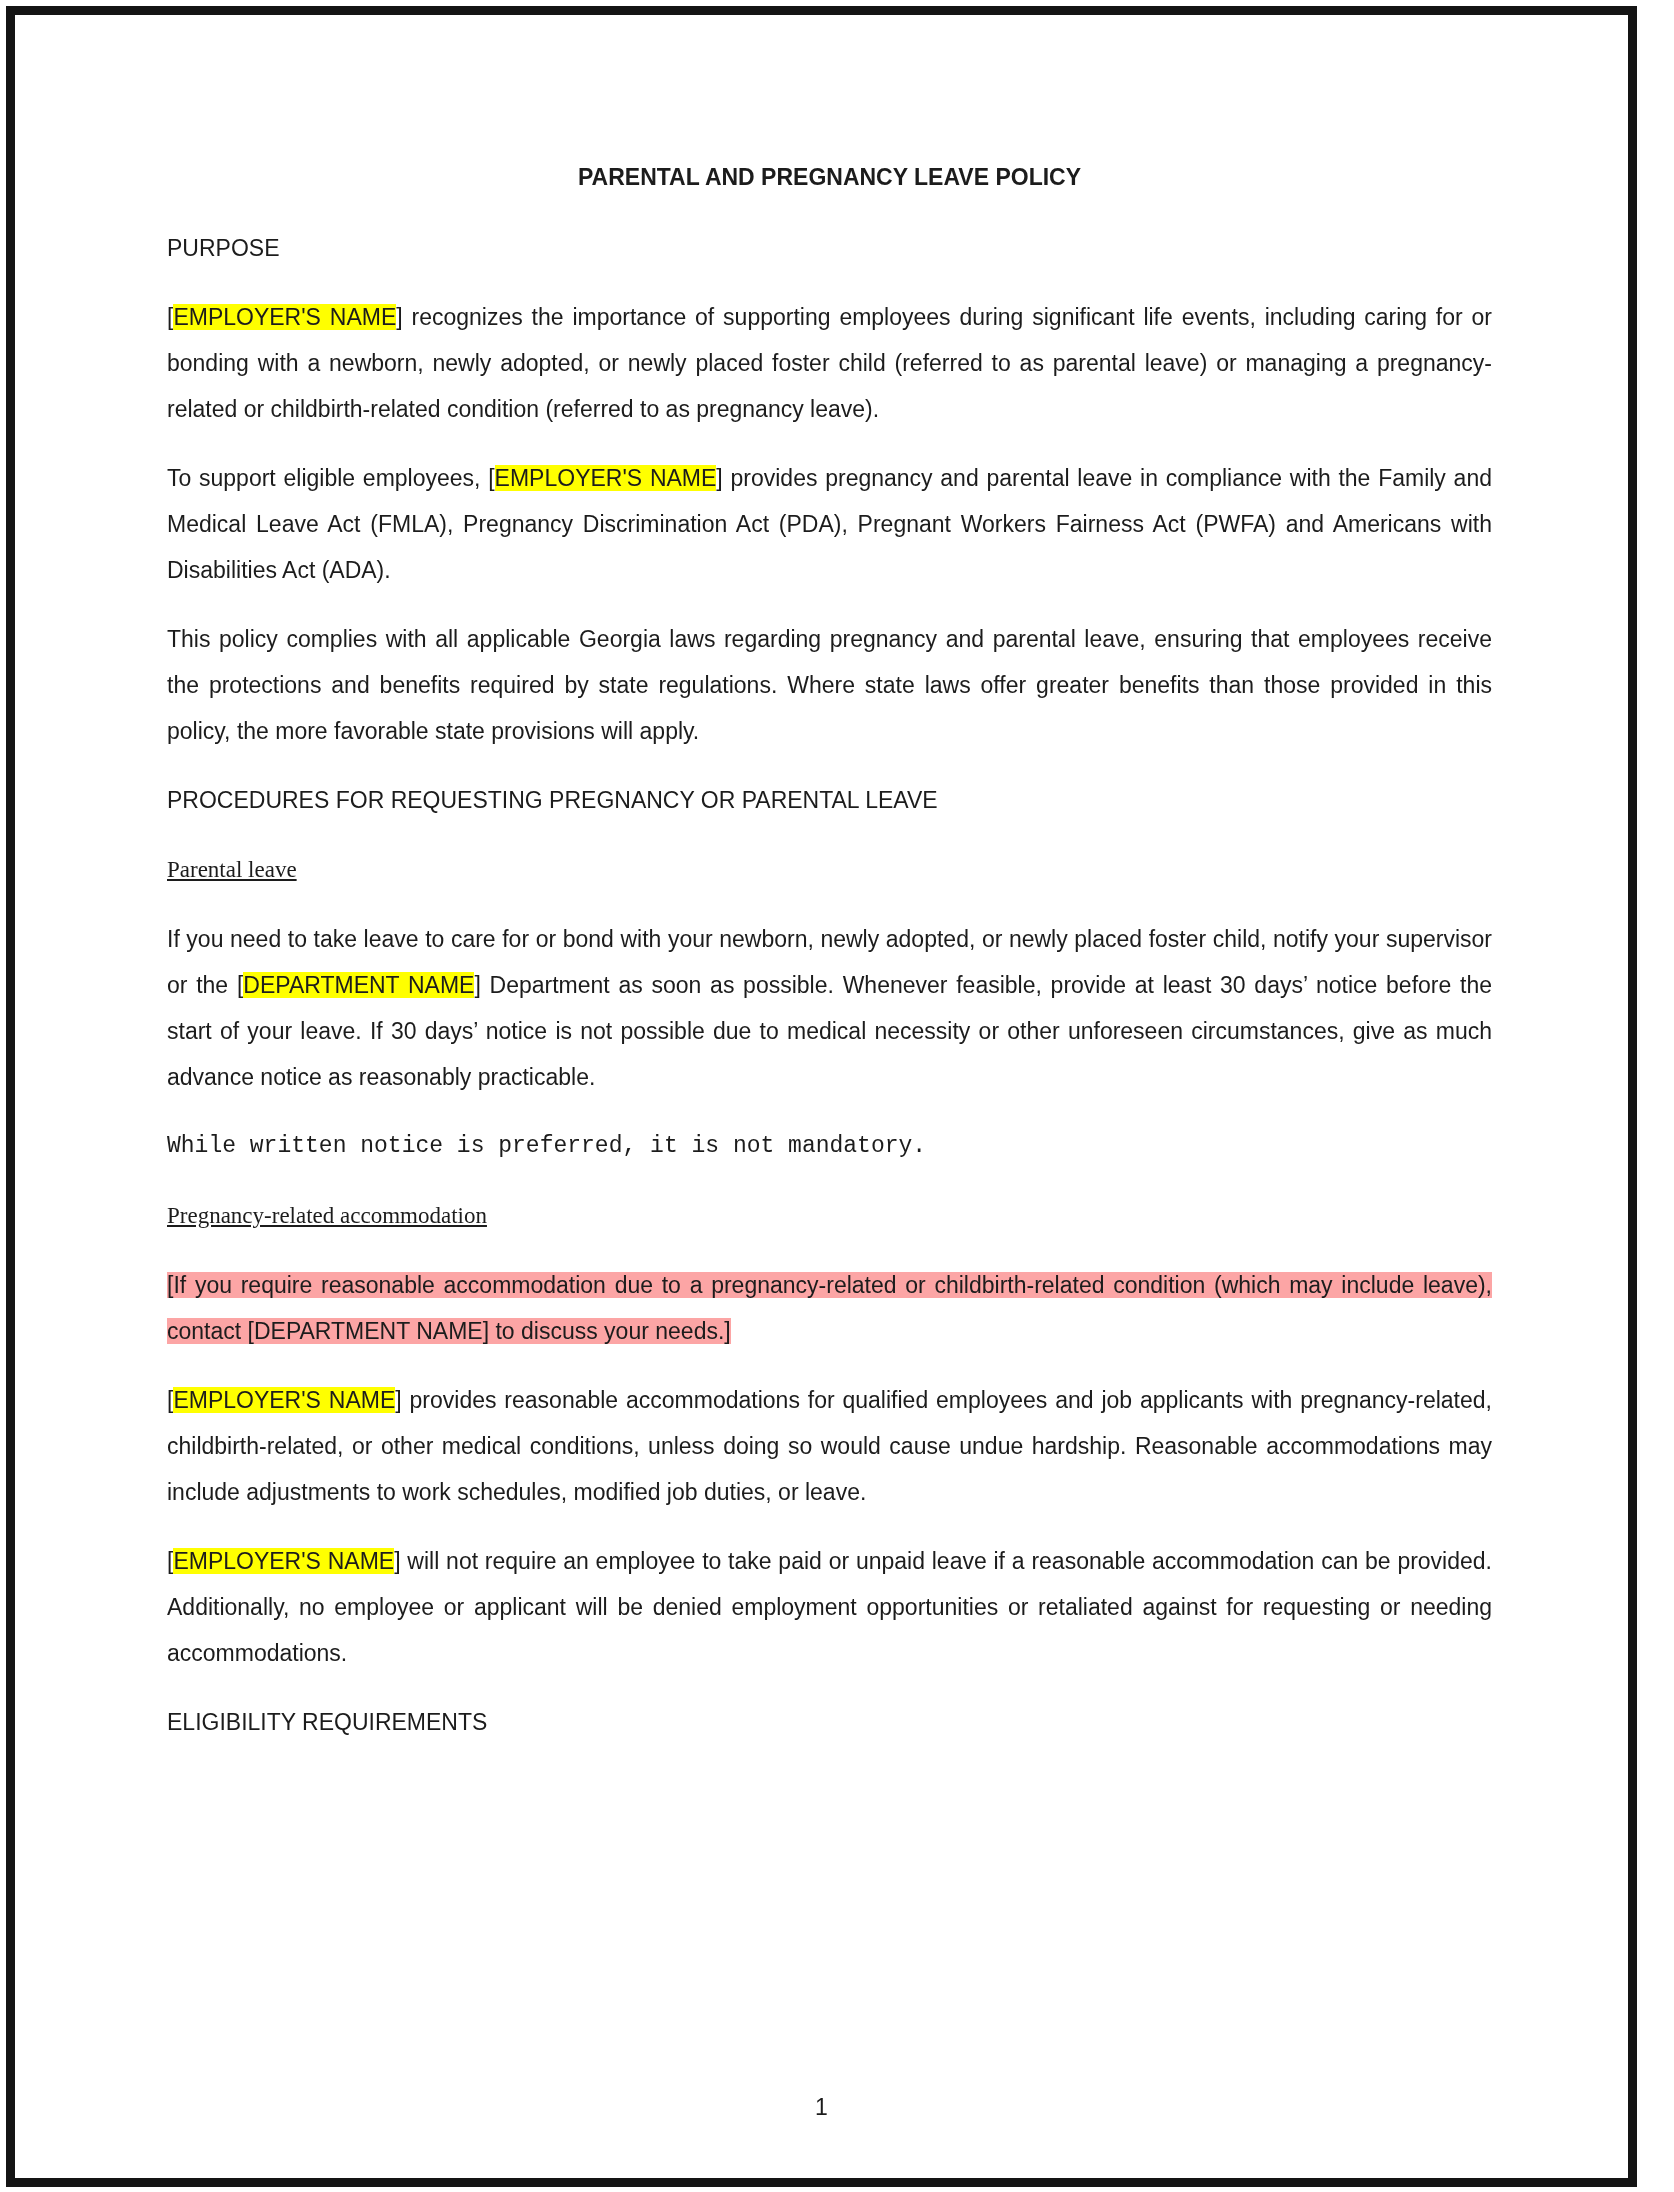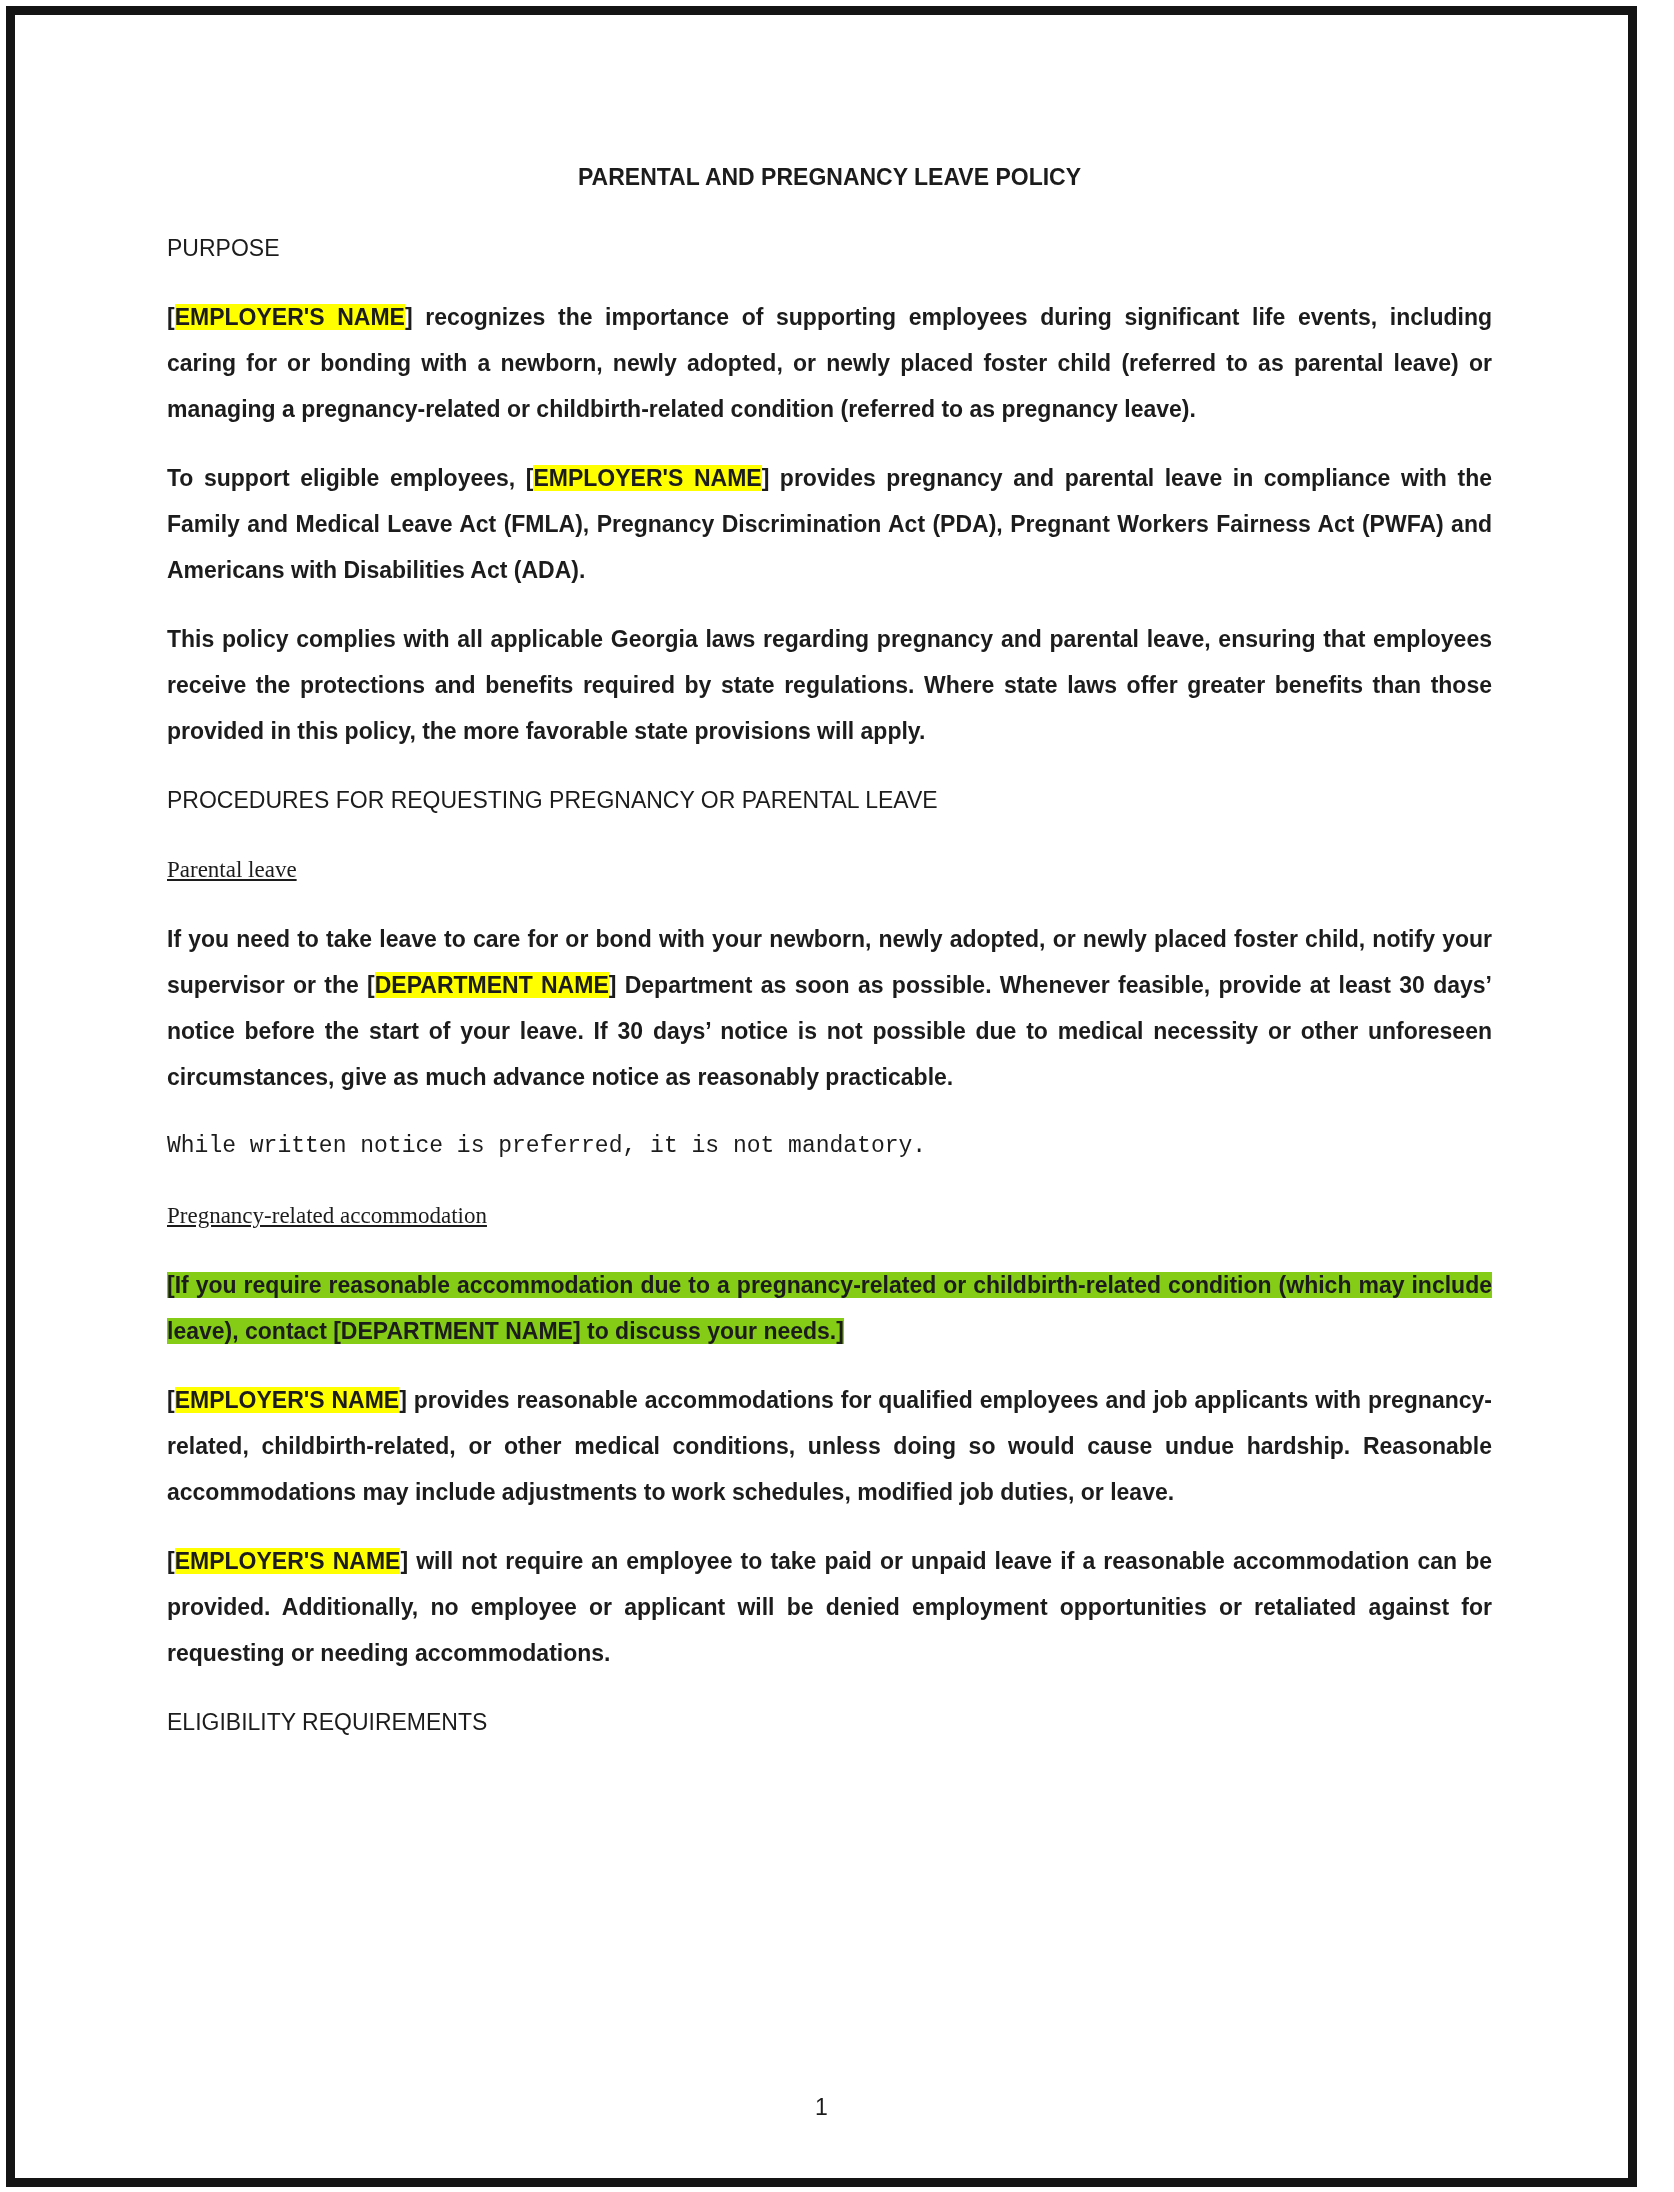--- a/index.html
+++ b/index.html
@@ -33,21 +33,21 @@
   }
   .block { margin: 0 0 23px 0; }
   .title {
     font-weight: bold;
     text-align: center;
     margin-bottom: 24.6px;
   }
   .heading { font-weight: normal; }
   .subheading { }
   .subheading .underline, .subheading span { text-decoration: underline; font-family: Liberation Serif, serif; }
-  .paragraph { text-align: justify; font-weight: bold; }
+  .paragraph { text-align: justify; }
   .plain { text-align: left; font-family: Liberation Mono, monospace; }
   .hl {
     background: #ffff00;
   }
   .page-number {
     position: absolute;
     left: 0;
     right: 0;
     bottom: 72px;
     text-align: center;
@@ -68,21 +68,21 @@
     <div>
         <div class="block heading"><span>PURPOSE</span></div>
         <div class="block paragraph"><span>[</span><span class="hl" style="background: rgb(255, 255, 0);">EMPLOYER'S NAME</span><span>] recognizes the importance of supporting employees during significant life events, including caring for or bonding with a newborn, newly adopted, or newly placed foster child (referred to as parental leave) or managing a pregnancy-related or childbirth-related condition (referred to as pregnancy leave).</span></div>
         <div class="block paragraph"><span>To support eligible employees, [</span><span class="hl" style="background: rgb(255, 255, 0);">EMPLOYER'S NAME</span><span>] provides pregnancy and parental leave in compliance with the Family and Medical Leave Act (FMLA), Pregnancy Discrimination Act (PDA), Pregnant Workers Fairness Act (PWFA) and Americans with Disabilities Act (ADA).</span></div>
         <div class="block paragraph"><span>This policy complies with all applicable Georgia laws regarding pregnancy and parental leave, ensuring that employees receive the protections and benefits required by state regulations. Where state laws offer greater benefits than those provided in this policy, the more favorable state provisions will apply.</span></div>
         <div class="block heading"><span>PROCEDURES FOR REQUESTING PREGNANCY OR PARENTAL LEAVE</span></div>
         <div class="block subheading"><span>Parental leave</span></div>
         <div class="block paragraph"><span>If you need to take leave to care for or bond with your newborn, newly adopted, or newly placed foster child, notify your supervisor or the [</span><span class="hl" style="background: rgb(255, 255, 0);">DEPARTMENT NAME</span><span>] Department as soon as possible. Whenever feasible, provide at least 30 days’ notice before the start of your leave. If 30 days’ notice is not possible due to medical necessity or other unforeseen circumstances, give as much advance notice as reasonably practicable.</span></div>
         <div class="block plain"><span>While written notice is preferred, it is not mandatory.</span></div>
         <div class="block subheading"><span>Pregnancy-related accommodation</span></div>
-        <div class="block paragraph"><span class="hl" style="background: #84cc16;">[If you require reasonable accommodation due to a pregnancy-related or childbirth-related condition (which may include leave), contact [DEPARTMENT NAME] to discuss your needs.]</span></div>
+        <div class="block paragraph"><span class="hl" style="background: #fca5a5;">[If you require reasonable accommodation due to a pregnancy-related or childbirth-related condition (which may include leave), contact [DEPARTMENT NAME] to discuss your needs.]</span></div>
         <div class="block paragraph"><span>[</span><span class="hl" style="background: rgb(255, 255, 0);">EMPLOYER'S NAME</span><span>] provides reasonable accommodations for qualified employees and job applicants with pregnancy-related, childbirth-related, or other medical conditions, unless doing so would cause undue hardship. Reasonable accommodations may include adjustments to work schedules, modified job duties, or leave.</span></div>
         <div class="block paragraph"><span>[</span><span class="hl" style="background: rgb(255, 255, 0);">EMPLOYER'S NAME</span><span>] will not require an employee to take paid or unpaid leave if a reasonable accommodation can be provided. Additionally, no employee or applicant will be denied employment opportunities or retaliated against for requesting or needing accommodations.</span></div>
         <div class="block heading"><span>ELIGIBILITY REQUIREMENTS</span></div>
       </div>
   </div>
 
   <div class="page-number">1</div>
 </div>
 
 

